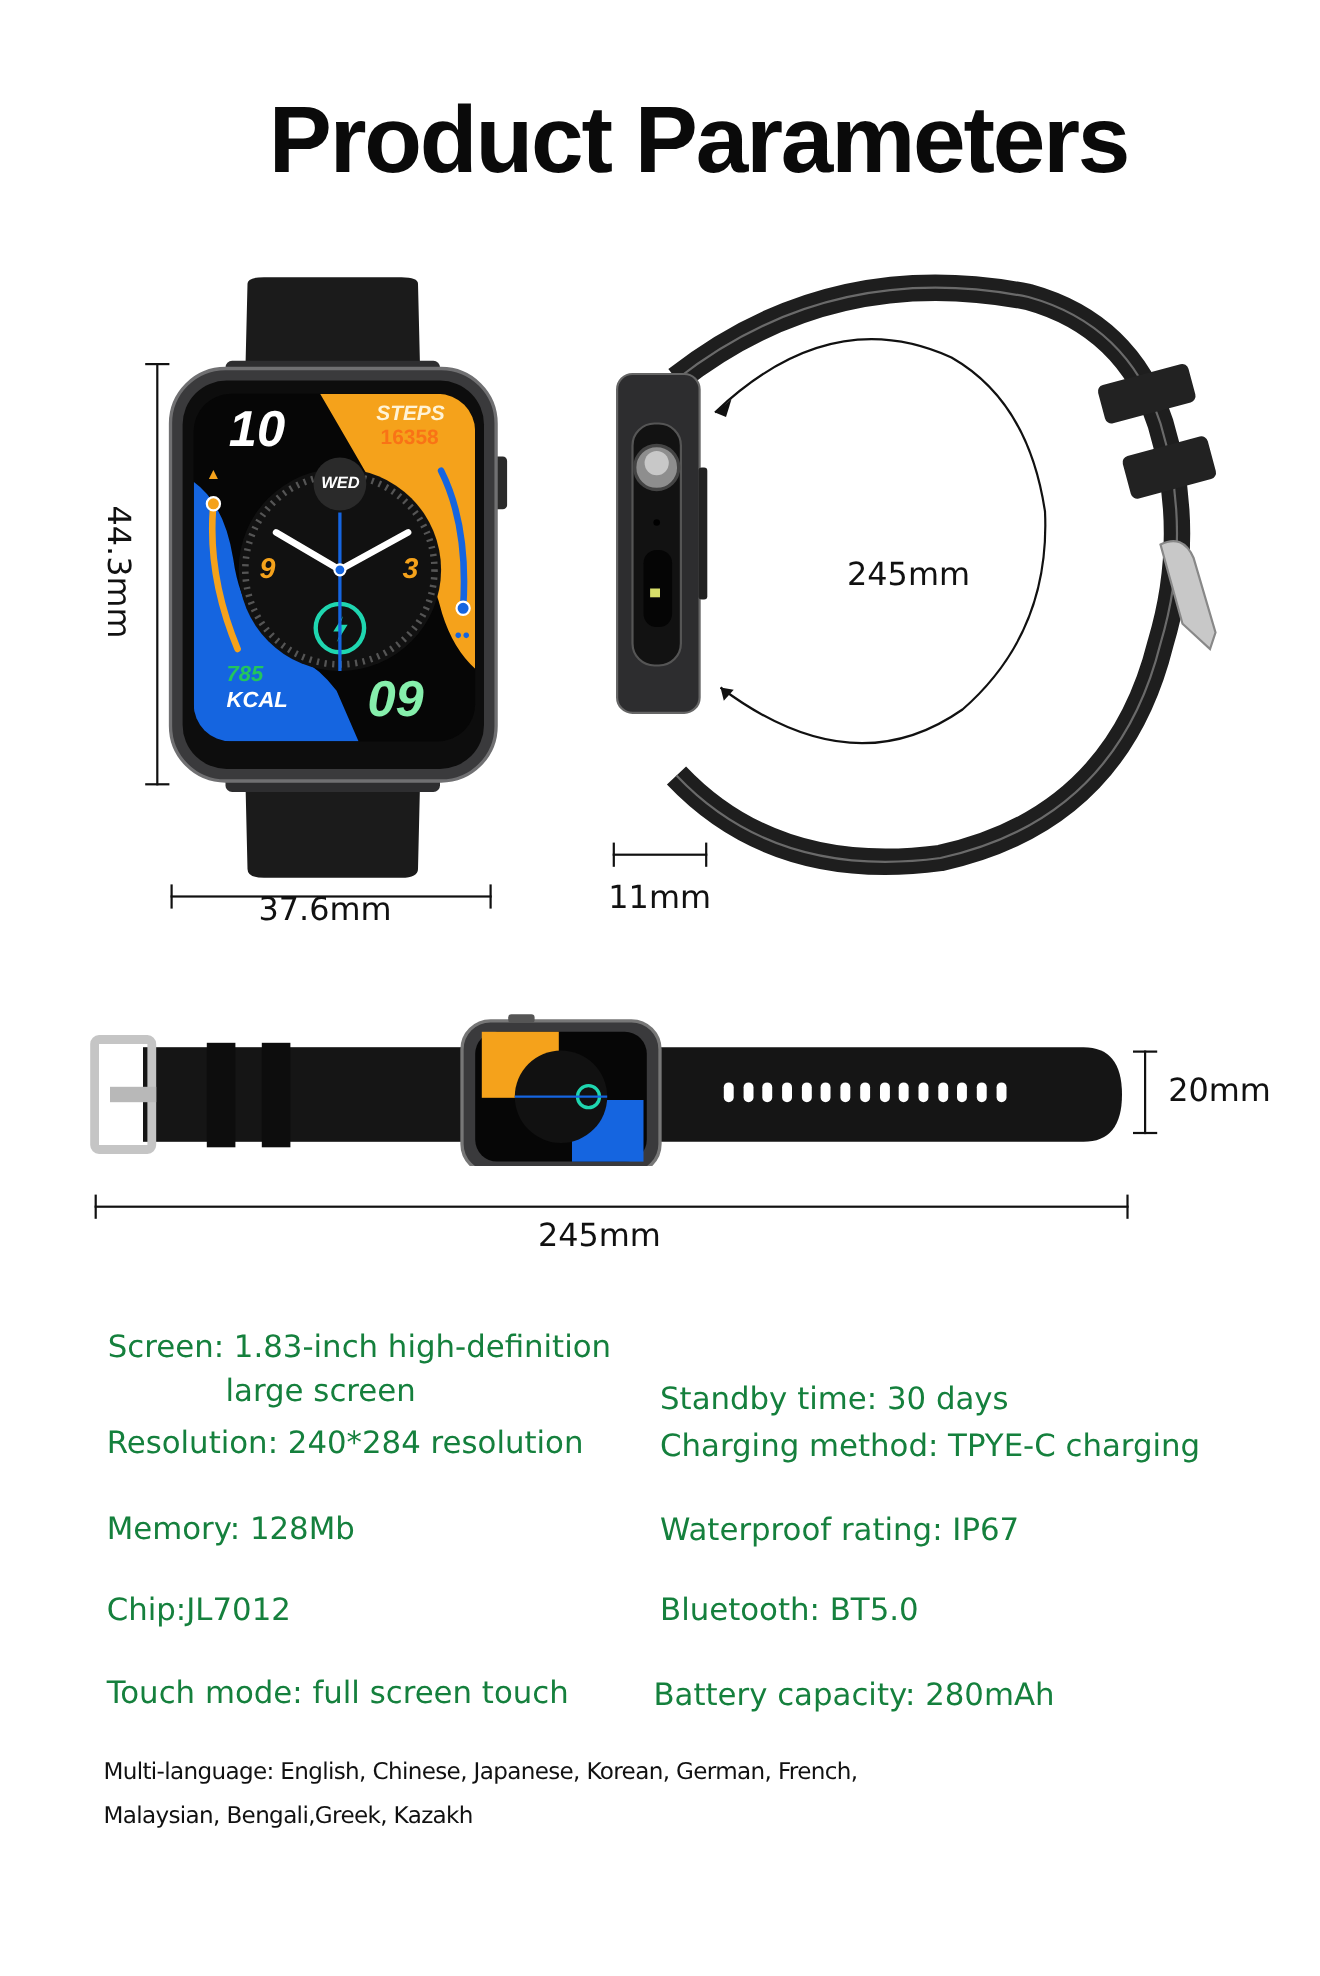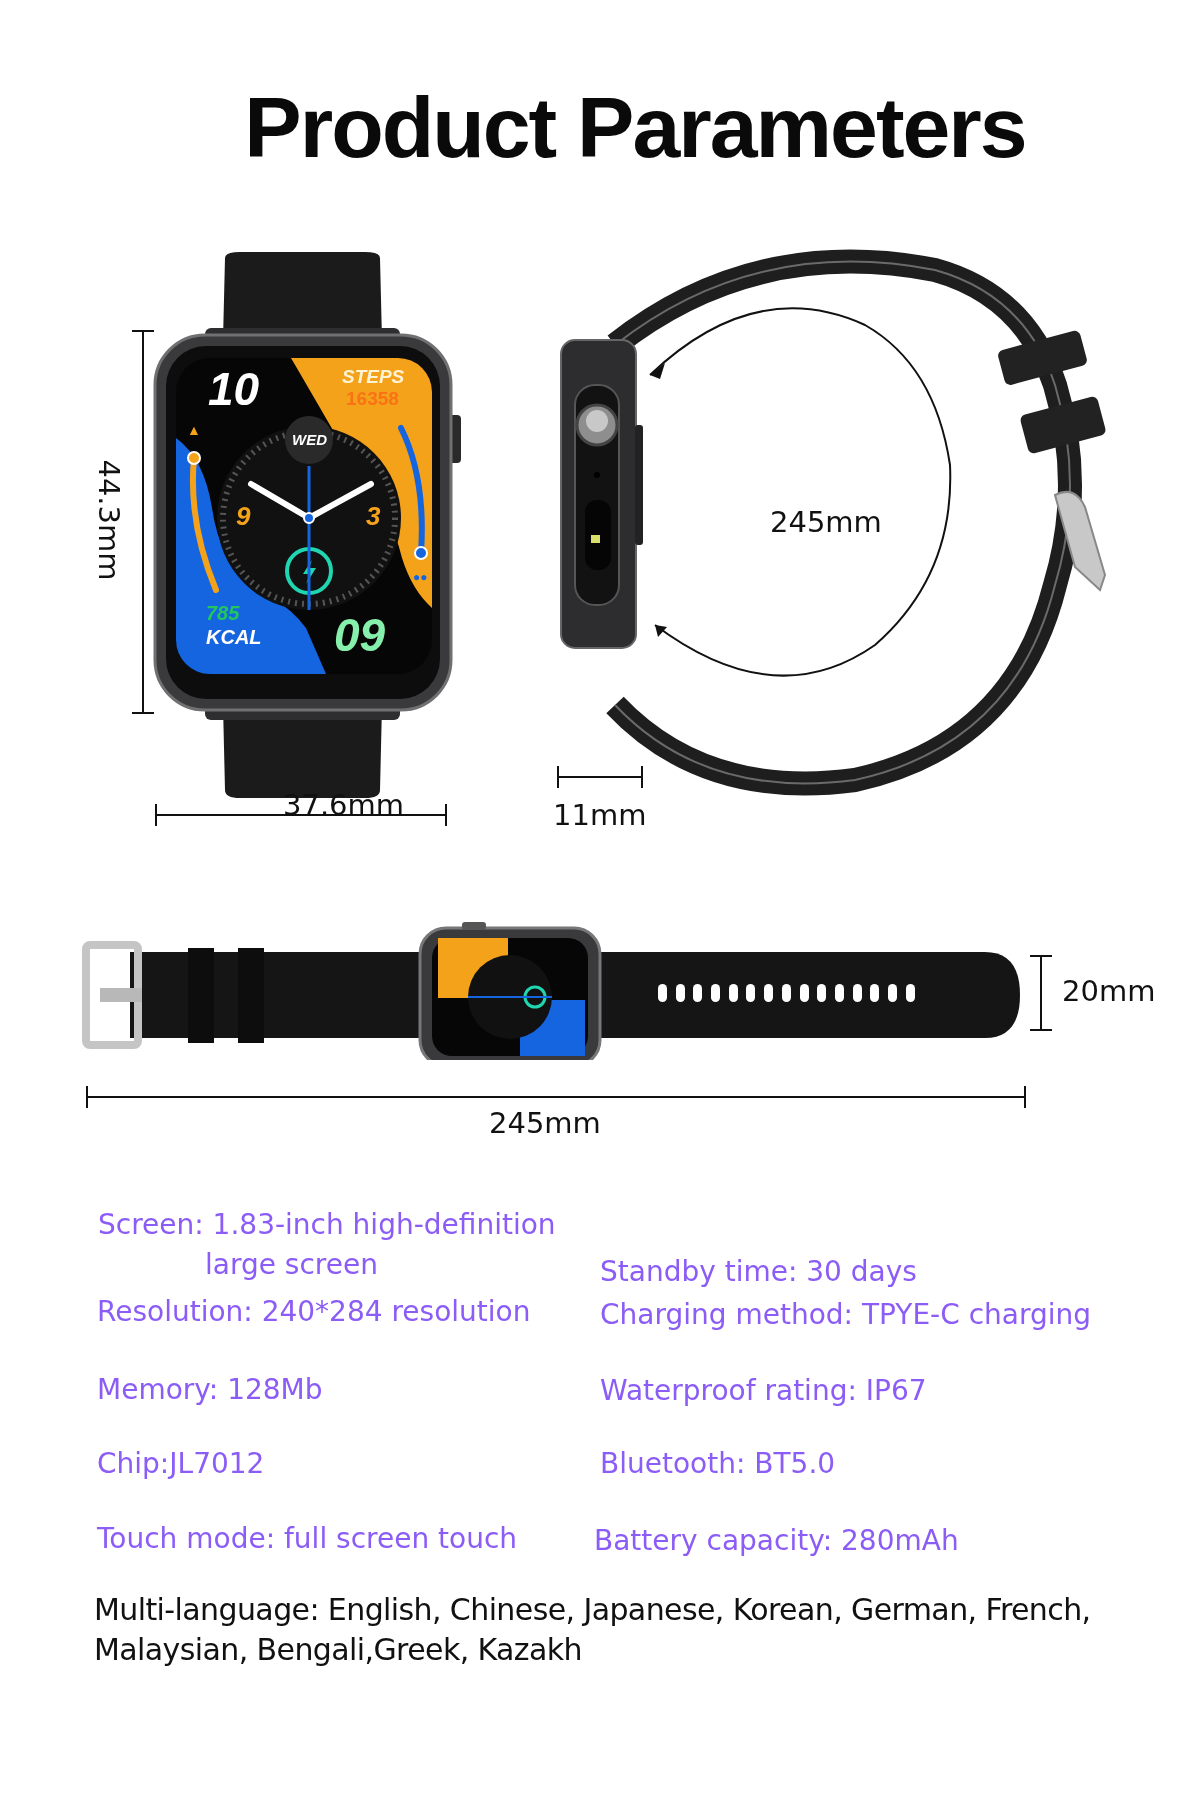--- a/index.html
+++ b/index.html
@@ -1,21 +1,21 @@
 <!DOCTYPE html>
 <html><head>
 <meta charset="utf-8">
 <style>
   html, body { margin:0; padding:0; background:#ffffff; }
   body { width:1200px; height:1796px; position:relative; overflow:hidden; font-family:"Liberation Sans", sans-serif; color:#111; }
   .abs { position:absolute; }
   .title { left:0; width:1270px; top:78px; text-align:center; font-size:86px; font-weight:bold; letter-spacing:-2px; color:#0a0a0a; font-family:"Liberation Sans", sans-serif; }
   .dim-label { font-family:"DejaVu Sans", sans-serif; font-size:29px; color:#111; white-space:nowrap; }
-  .spec { font-family:"DejaVu Sans", sans-serif; font-size:28px; color:#8b5cf6; white-space:nowrap; line-height:1.3; }
-  .lang { font-family:"DejaVu Sans", sans-serif; font-size:30px; color:#111; line-height:40px; width:1040px; letter-spacing:-0.6px; }
+  .spec { font-family:"DejaVu Sans", sans-serif; font-size:28px; color:#15803d; white-space:nowrap; line-height:1.3; }
+  .lang { font-family:"DejaVu Sans", sans-serif; font-size:21px; color:#111; line-height:40px; width:1040px; letter-spacing:-0.6px; }
   .vline { background:#111; width:2px; }
   .hline { background:#111; height:2px; }
   .cap-h { background:#111; height:2px; width:22px; }
   .cap-v { background:#111; width:2px; height:22px; }
   svg { display:block; }
 </style>
 </head>
 <body>
 
 <div class="abs title">Product Parameters</div>
@@ -76,21 +76,21 @@
   <div class="abs vline" style="left:10px; top:0; height:384px;"></div>
   <div class="abs cap-h" style="left:0; top:382px;"></div>
 </div>
 <div class="abs dim-label" style="left:48px; top:503px; transform:rotate(90deg); transform-origin:center;">44.3mm</div>
 
 <div class="abs" style="left:155px; top:804px; width:292px; height:22px;">
   <div class="abs cap-v" style="left:0; top:0;"></div>
   <div class="abs hline" style="left:0; top:10px; width:292px;"></div>
   <div class="abs cap-v" style="left:290px; top:0;"></div>
 </div>
-<div class="abs dim-label" style="left:235px; top:788px;margin-left:48px;">37.6mm</div>
+<div class="abs dim-label" style="left:235px; top:809px;">37.6mm</div>
 
 <div class="abs" style="left:555px; top:245px; width:570px; height:560px;">
   <svg width="570" height="560" viewBox="0 0 570 560">
 
     <path d="M60 100 Q200 -10 380 25 Q470 50 500 140 Q530 240 500 340 Q460 500 300 535 Q150 555 60 460" fill="none" stroke="#1e1e1e" stroke-width="24"></path>
     <path d="M60 100 Q200 -10 380 25 Q470 50 500 140 Q530 240 500 340 Q460 500 300 535 Q150 555 60 460" fill="none" stroke="#6a6a6a" stroke-width="2"></path>
 
     <rect x="445" y="95" width="85" height="36" rx="6" fill="#222" transform="rotate(-15 487 113)"></rect>
     <rect x="468" y="160" width="80" height="40" rx="6" fill="#222" transform="rotate(-15 508 180)"></rect>
 

